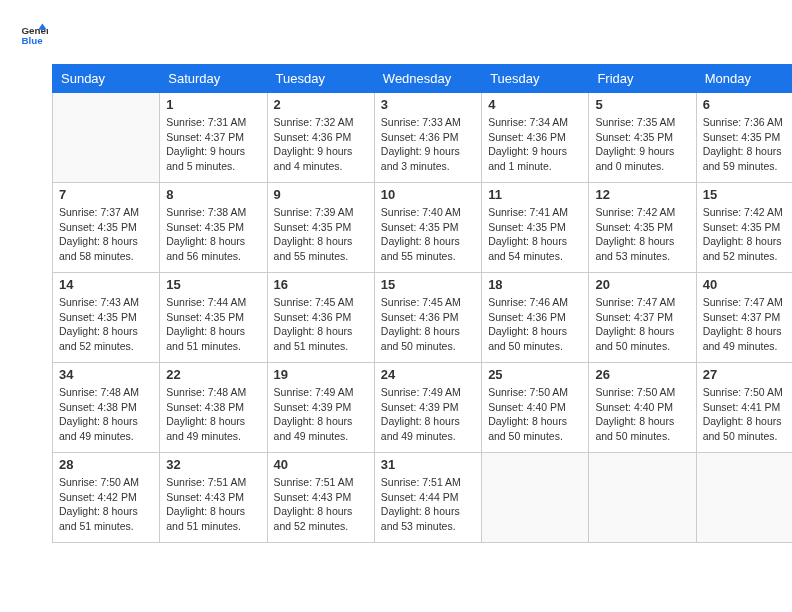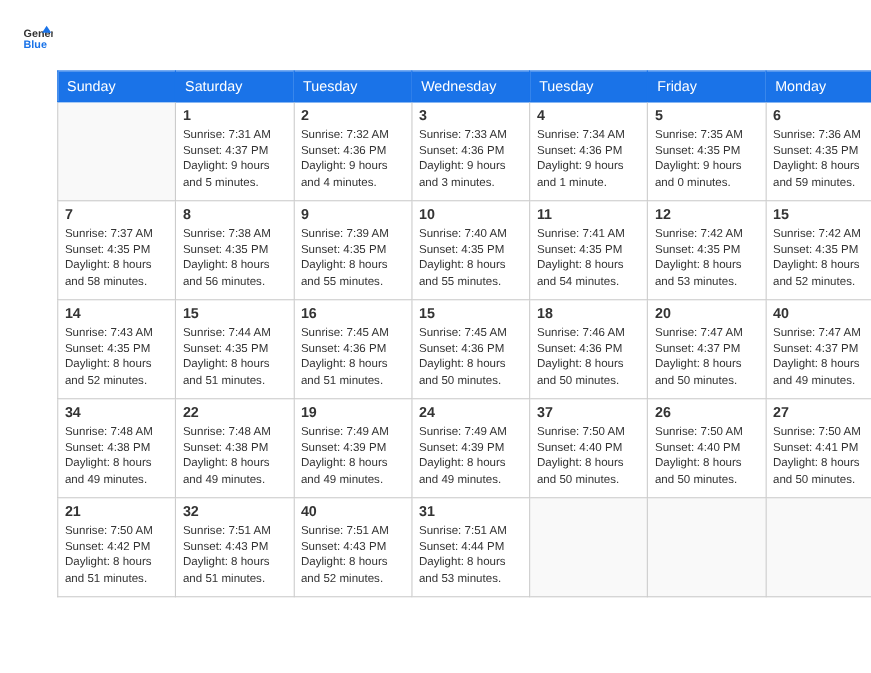--- a/index.html
+++ b/index.html
@@ -206,35 +206,35 @@
         </td>
         <td>
           <div class="day-number">19</div>
           <div class="cell-text">Sunrise: 7:49 AM<br>Sunset: 4:39 PM<br>Daylight: 8 hours<br>and 49 minutes.</div>
         </td>
         <td>
           <div class="day-number">24</div>
           <div class="cell-text">Sunrise: 7:49 AM<br>Sunset: 4:39 PM<br>Daylight: 8 hours<br>and 49 minutes.</div>
         </td>
         <td>
-          <div class="day-number">37</div>
+          <div class="day-number">25</div>
           <div class="cell-text">Sunrise: 7:50 AM<br>Sunset: 4:40 PM<br>Daylight: 8 hours<br>and 50 minutes.</div>
         </td>
         <td>
           <div class="day-number">26</div>
           <div class="cell-text">Sunrise: 7:50 AM<br>Sunset: 4:40 PM<br>Daylight: 8 hours<br>and 50 minutes.</div>
         </td>
         <td>
           <div class="day-number">27</div>
           <div class="cell-text">Sunrise: 7:50 AM<br>Sunset: 4:41 PM<br>Daylight: 8 hours<br>and 50 minutes.</div>
         </td>
       </tr>
       <tr>
         <td>
-          <div class="day-number">21</div>
+          <div class="day-number">28</div>
           <div class="cell-text">Sunrise: 7:50 AM<br>Sunset: 4:42 PM<br>Daylight: 8 hours<br>and 51 minutes.</div>
         </td>
         <td>
           <div class="day-number">32</div>
           <div class="cell-text">Sunrise: 7:51 AM<br>Sunset: 4:43 PM<br>Daylight: 8 hours<br>and 51 minutes.</div>
         </td>
         <td>
           <div class="day-number">40</div>
           <div class="cell-text">Sunrise: 7:51 AM<br>Sunset: 4:43 PM<br>Daylight: 8 hours<br>and 52 minutes.</div>
         </td>

